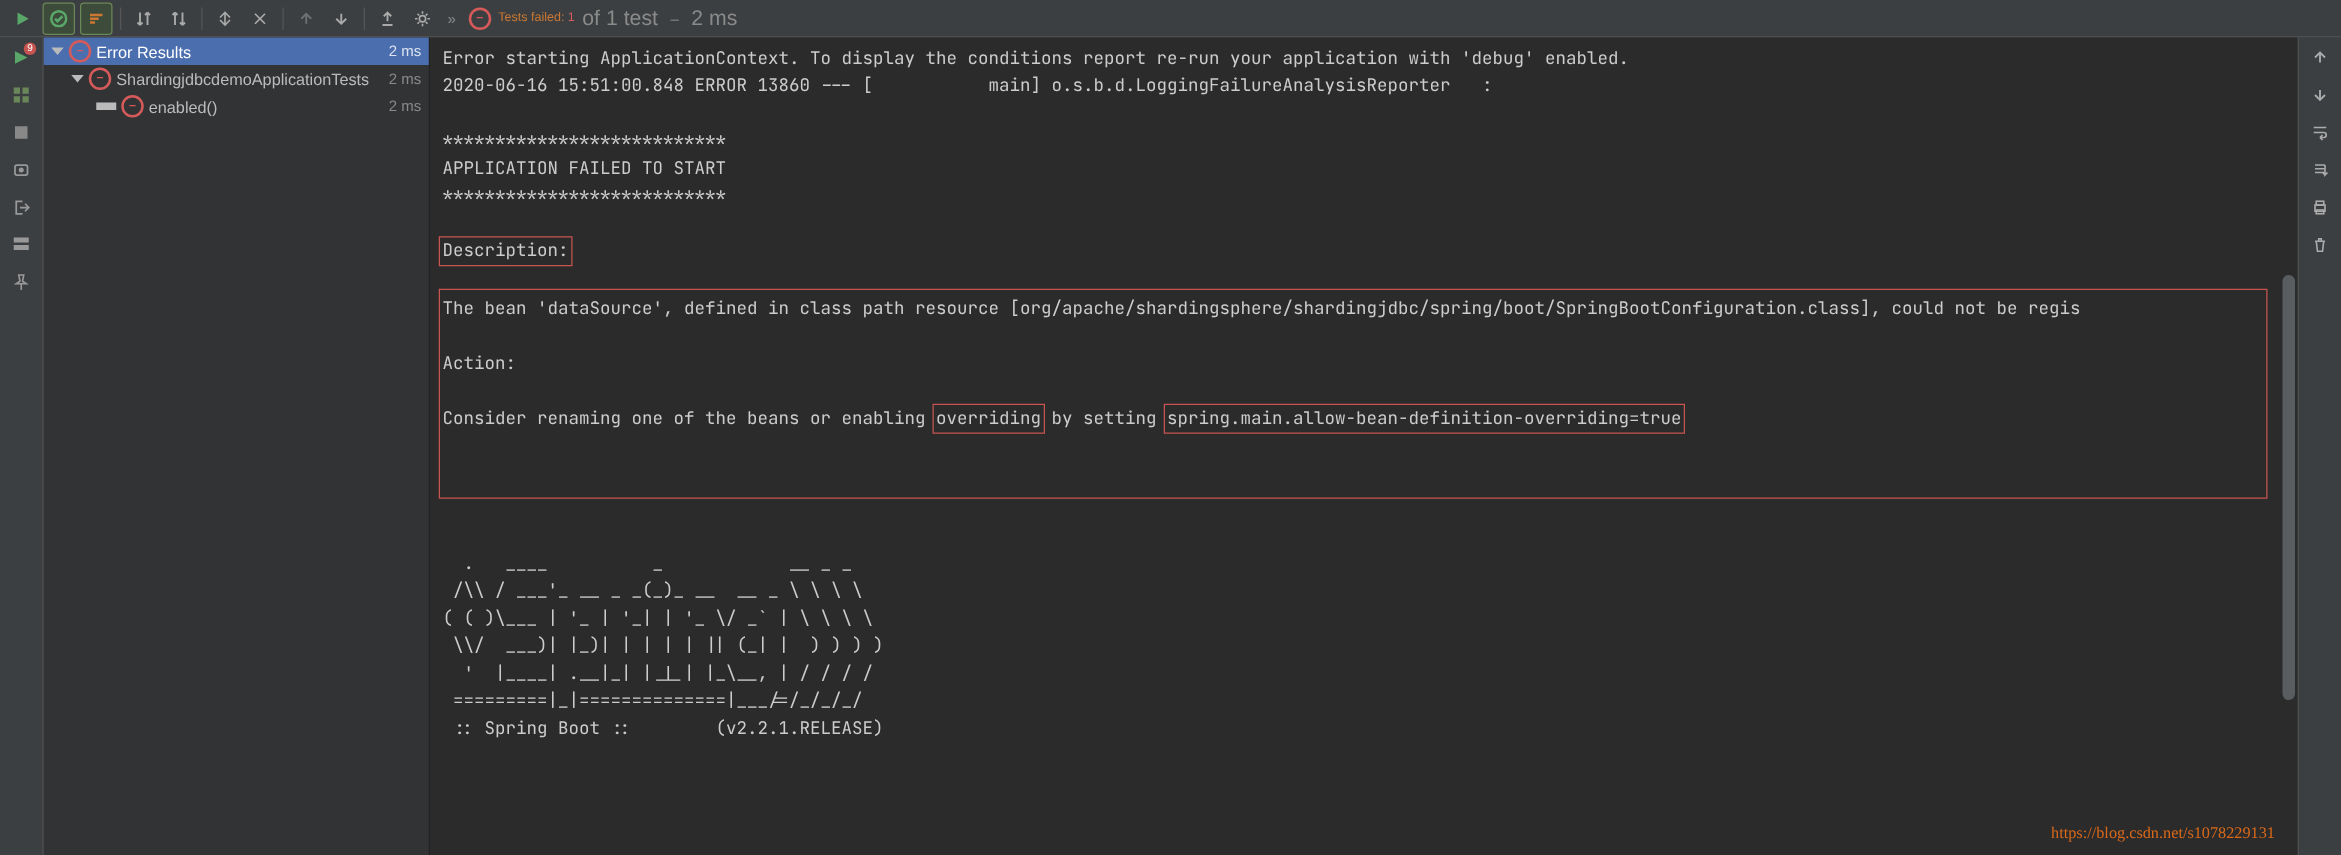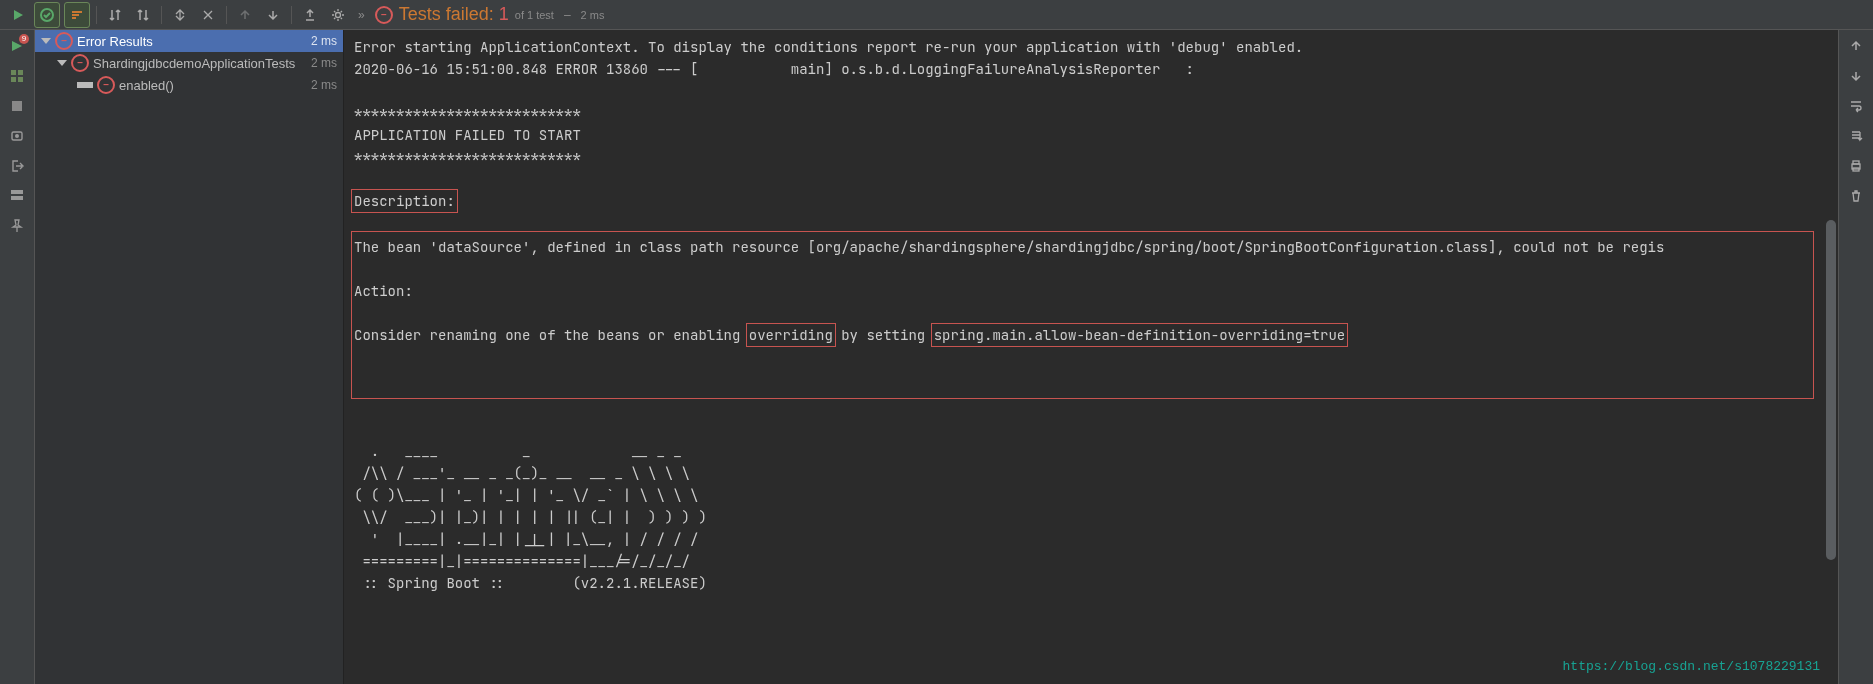--- a/index.html
+++ b/index.html
@@ -11,23 +11,23 @@
   }
   html,body{margin:0;padding:0;height:684px;width:1873px;background:var(--bg0);color:var(--fg);overflow:hidden}
   
   .toolbar{height:30px;background:var(--bg1);border-bottom:1px solid #555;display:flex;align-items:center;padding:0 6px;gap:4px;box-sizing:border-box}
   .tb-btn{width:24px;height:24px;display:flex;align-items:center;justify-content:center;border-radius:3px;cursor:pointer;color:var(--ico)}
   .tb-btn[data-active="true"]{border:1px solid #6a8759;background:#3d4b3a}
   .tb-sep{width:1px;height:18px;background:#555;margin:0 2px}
   .tb-btn.dis{opacity:.45}
   .test-status{display:flex;gap:6px;align-items:center;margin-left:6px}
   .fail-icon{width:14px;height:14px;border-radius:50%;border:2px solid var(--red);display:inline-flex;align-items:center;justify-content:center;color:var(--red);font-weight:700;font-size:10px;line-height:1}
-  .fail-text{color:var(--orange);font-size:18px}
+  .fail-text{color:var(--orange);font-size:10px}
   .fail-count{color:var(--red)}
-  .tail{color:var(--fg-dim);font-size:11px}
+  .tail{color:var(--fg-dim);font-size:17px}
   .dash{color:var(--fg-dim);margin:0 4px}
   .chev{color:var(--fg-dim);margin-left:4px}
   
   .main{display:flex;flex-direction:row;height:calc(100% - 30px)}
   .gutter-l{width:34px;background:var(--bg1);border-right:1px solid #555;display:flex;flex-direction:column;align-items:center;padding-top:6px;gap:10px}
   .gutter-r{width:34px;background:var(--bg1);border-left:1px solid #555;display:flex;flex-direction:column;align-items:center;padding-top:6px;gap:10px}
   .gico{width:20px;height:20px;display:flex;align-items:center;justify-content:center;color:var(--ico);cursor:pointer}
   .badge9{position:relative}
   .badge9::after{content:"9";position:absolute;right:-2px;top:-2px;background:#c75450;color:#fff;border-radius:7px;font-size:8px;width:10px;height:10px;line-height:10px;text-align:center}
   
@@ -40,21 +40,21 @@
   .tree-row .dur{margin-left:auto;color:var(--fg-dim);font-size:12px}
   .tree-row.sel .dur{color:#dce3f0}
   .tree-label{overflow:hidden;text-overflow:ellipsis}
   
   .console{flex:1;position:relative;background:#2b2b2b;overflow:hidden}
   .console-inner{position:absolute;inset:0;padding:6px 27px 6px 10px;overflow:auto}
   pre.out{margin:0;font-family:"JetBrains Mono","Consolas",monospace;font-size:14px;line-height:22px;color:var(--fg-mono);white-space:pre}
   .hl{outline:1px solid #c75450;outline-offset:2px}
   .sc-thumb{position:absolute;right:2px;top:190px;width:10px;height:340px;background:#5a5d60;border-radius:5px}
   
-  .wm{position:absolute;right:18px;bottom:10px;color:#14b8a6;font-size:13px;opacity:.85;font-family:Liberation Mono, monospace}
+  .wm{position:absolute;right:18px;bottom:10px;color:#f97316;font-size:13px;opacity:.85;font-family:Liberation Serif, serif}
   
   svg{display:block}
 </style>
 </head>
 <body>
 
 <div class="toolbar">
   <div class="tb-btn">
     <svg width="12" height="12" viewBox="0 0 12 12">
         <path d="M2 1l9 5-9 5z" fill="#59a869"></path>

